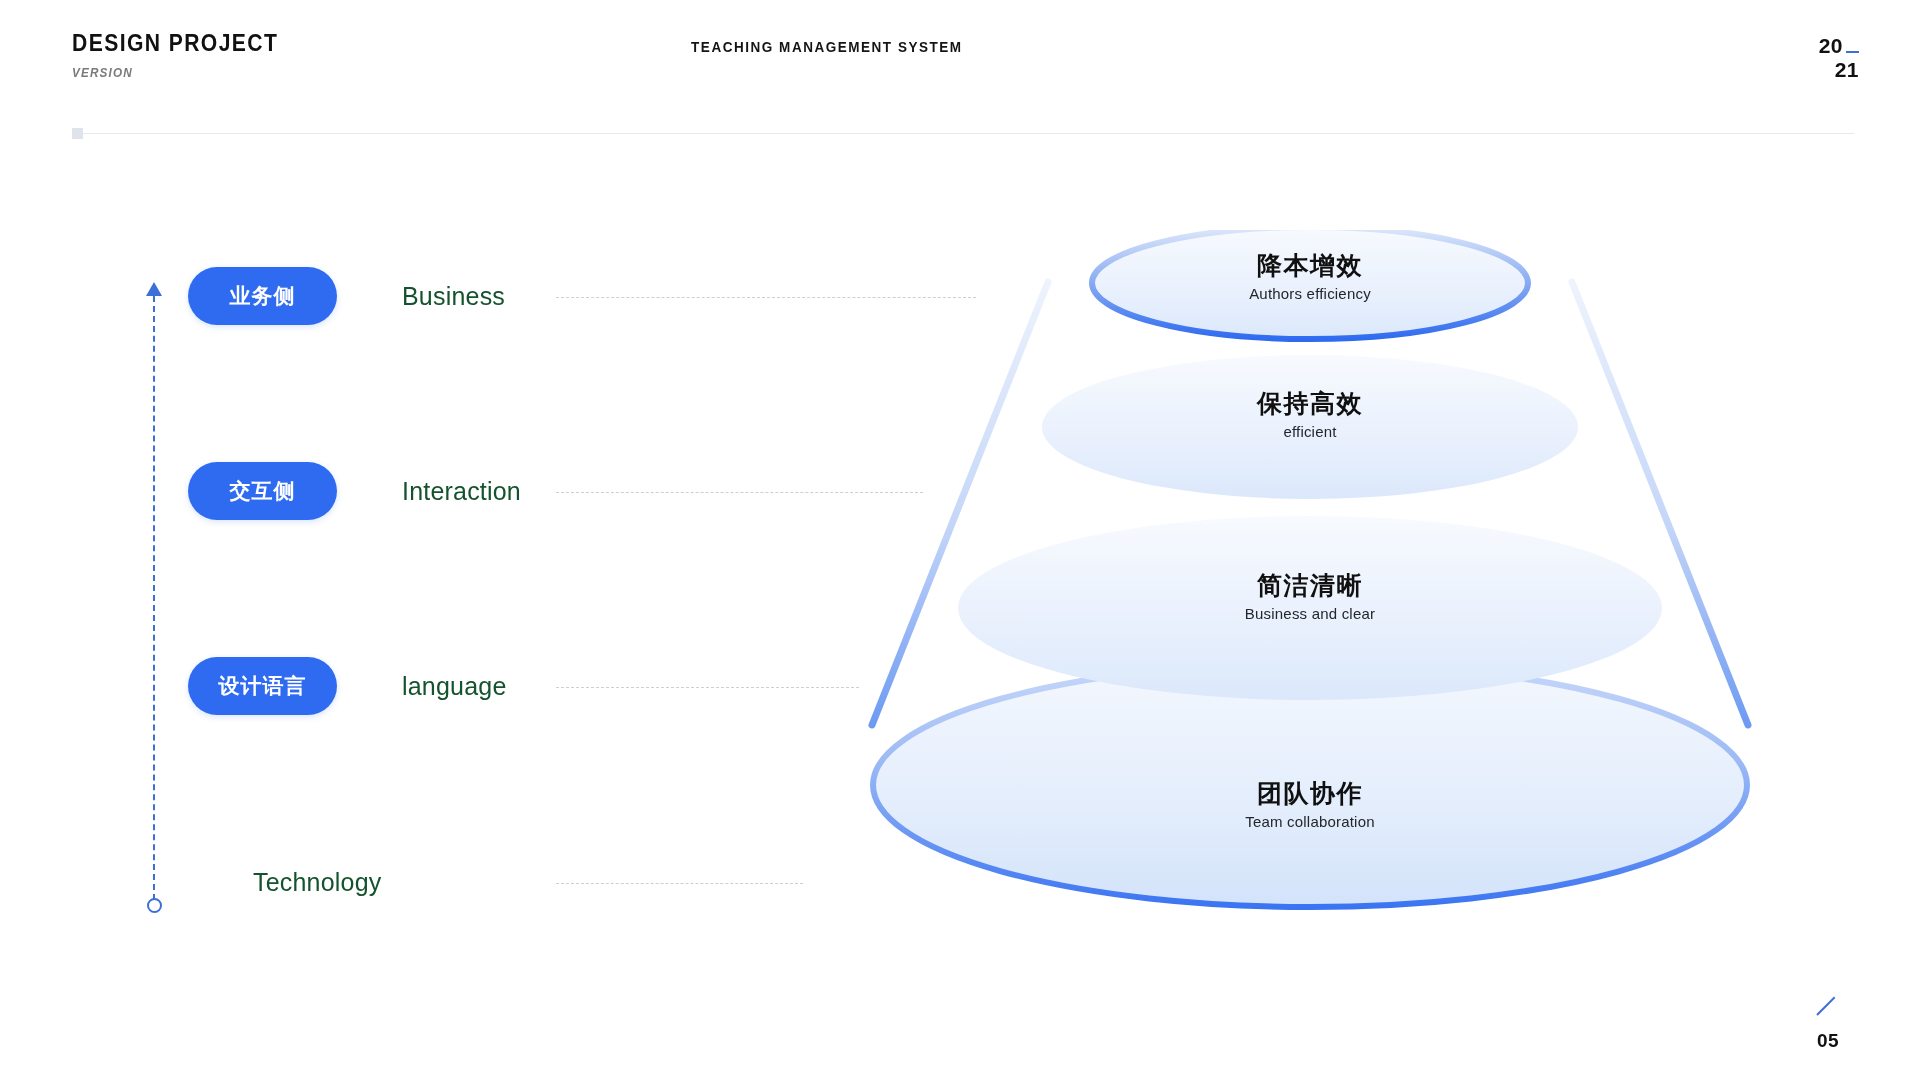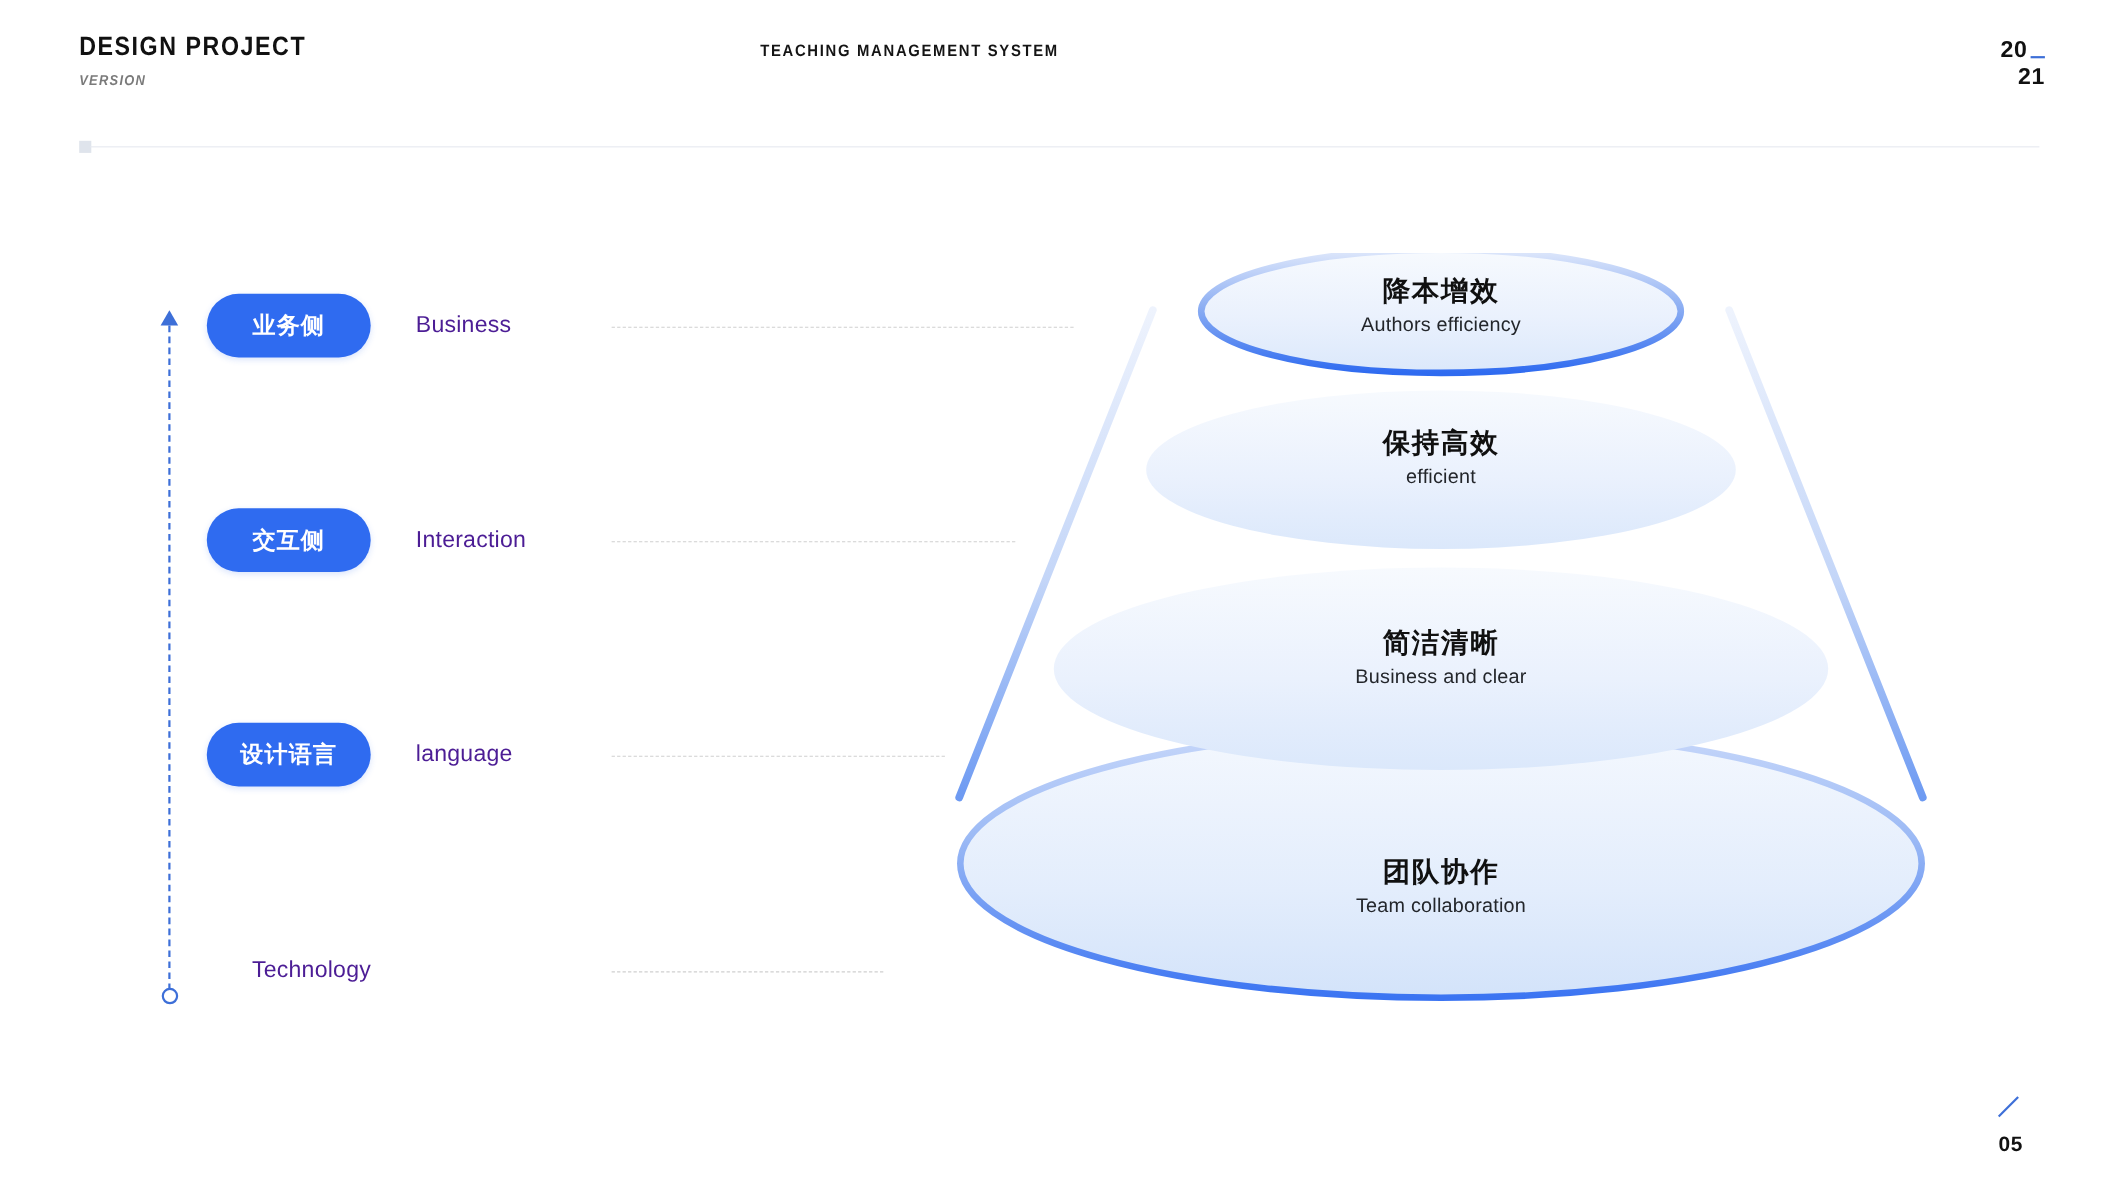--- a/index.html
+++ b/index.html
@@ -173,23 +173,23 @@
     align-items: center;
     justify-content: center;
     color: #ffffff;
     font-size: 21px;
     font-weight: 700;
     letter-spacing: 1px;
     box-shadow: 0 2px 6px rgba(47,107,240,0.18);
     flex: 0 0 auto;
   }
   .row-label {
-    margin-left: 41px;
-    font-size: 21px;
-    color: #4c1d95;
+    margin-left: 65px;
+    font-size: 25px;
+    color: #14532d;
     letter-spacing: 0.2px;
     white-space: nowrap;
   }
   .dash-line {
     position: absolute;
     height: 0;
     border-top: 1px dashed #cfcfcf;
   }
 
   
@@ -208,21 +208,21 @@
     pointer-events: none;
   }
   .layer-cn {
     font-size: 25px;
     font-weight: 700;
     color: #101010;
     letter-spacing: 1.5px;
     line-height: 1.25;
   }
   .layer-en {
-    font-size: 18px;
+    font-size: 15px;
     color: #23262b;
     margin-top: 4px;
     letter-spacing: 0.2px;
   }
 
   
   .footer {
     position: absolute;
     right: 62px;
     bottom: 28px;

